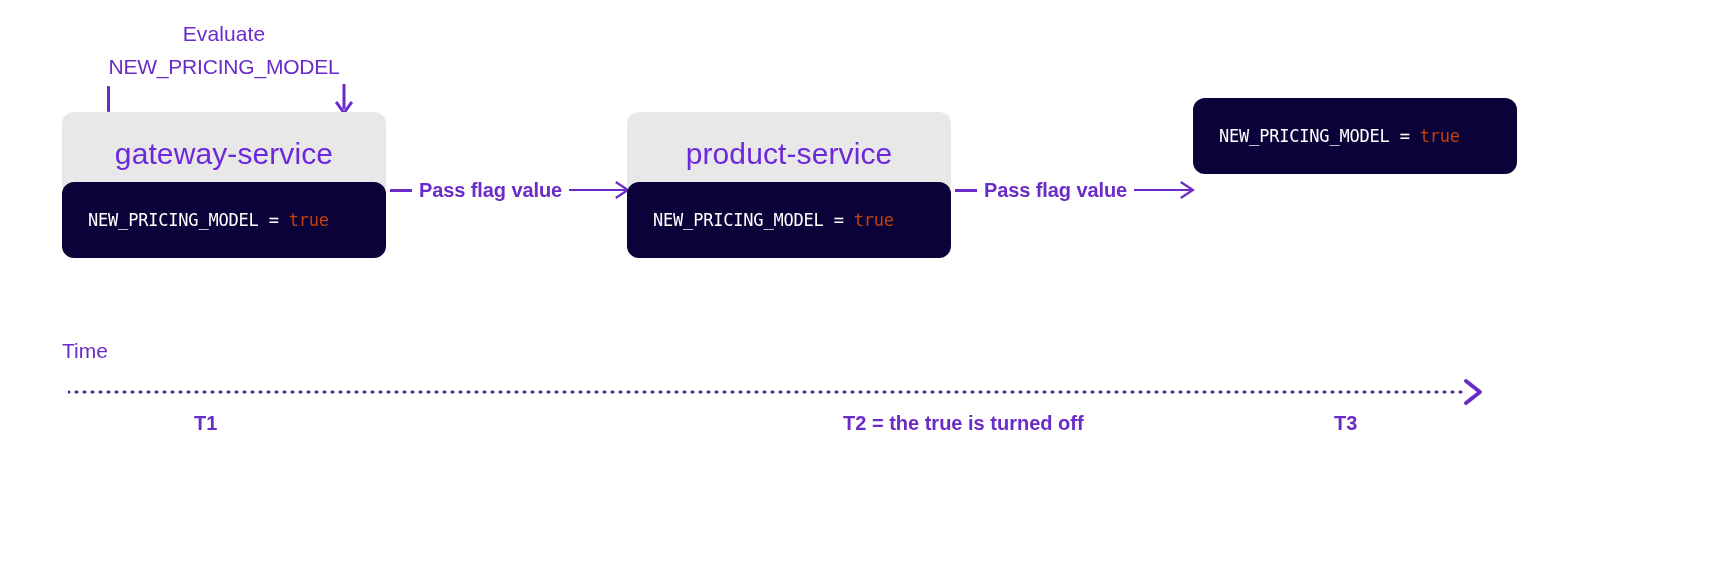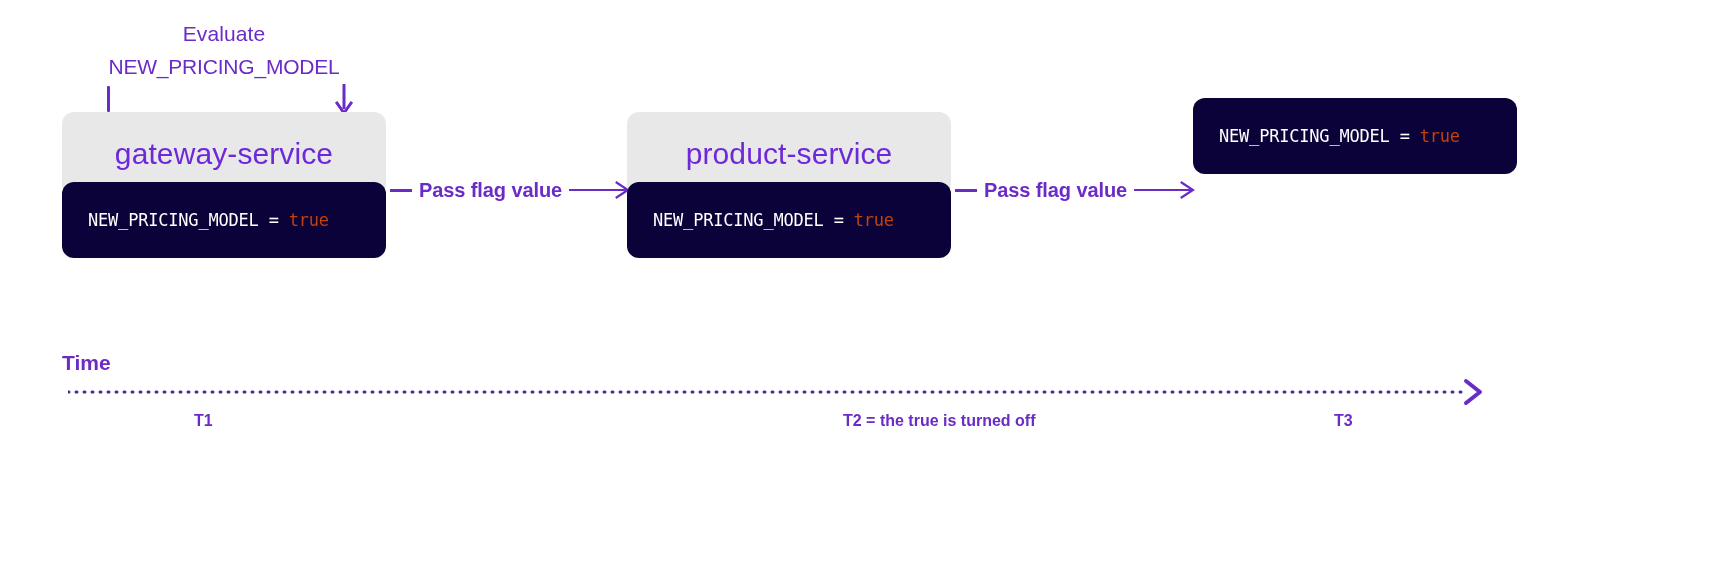--- a/index.html
+++ b/index.html
@@ -123,40 +123,40 @@
     padding: 0 7px;
     flex: 0 0 auto;
     letter-spacing: -0.1px;
   }
   .conn-arrow { flex: 1 1 auto; height: 20px; }
 
   
   #timeline-title {
     position: absolute;
     left: 62px;
-    top: 351px;
-    color: #6b2bc7;
-    font-weight: bold;
+    top: 339px;
+    color: #6b2bc7;
+    font-weight: normal;
     font-size: 21px;
   }
 
   #timeline-line {
     position: absolute;
     left: 68px;
     top: 376px;
     width: 1420px;
     height: 32px;
   }
 
   .tick-label {
     position: absolute;
     top: 412px;
     color: #6b2bc7;
     font-weight: bold;
-    font-size: 16px;
+    font-size: 20px;
     white-space: nowrap;
   }
   #tick-t1 { left: 194px; }
   #tick-t2 { left: 843px; }
   #tick-t3 { left: 1334px; }
 </style>
 </head>
 <body>
 
 <div id="stage">

